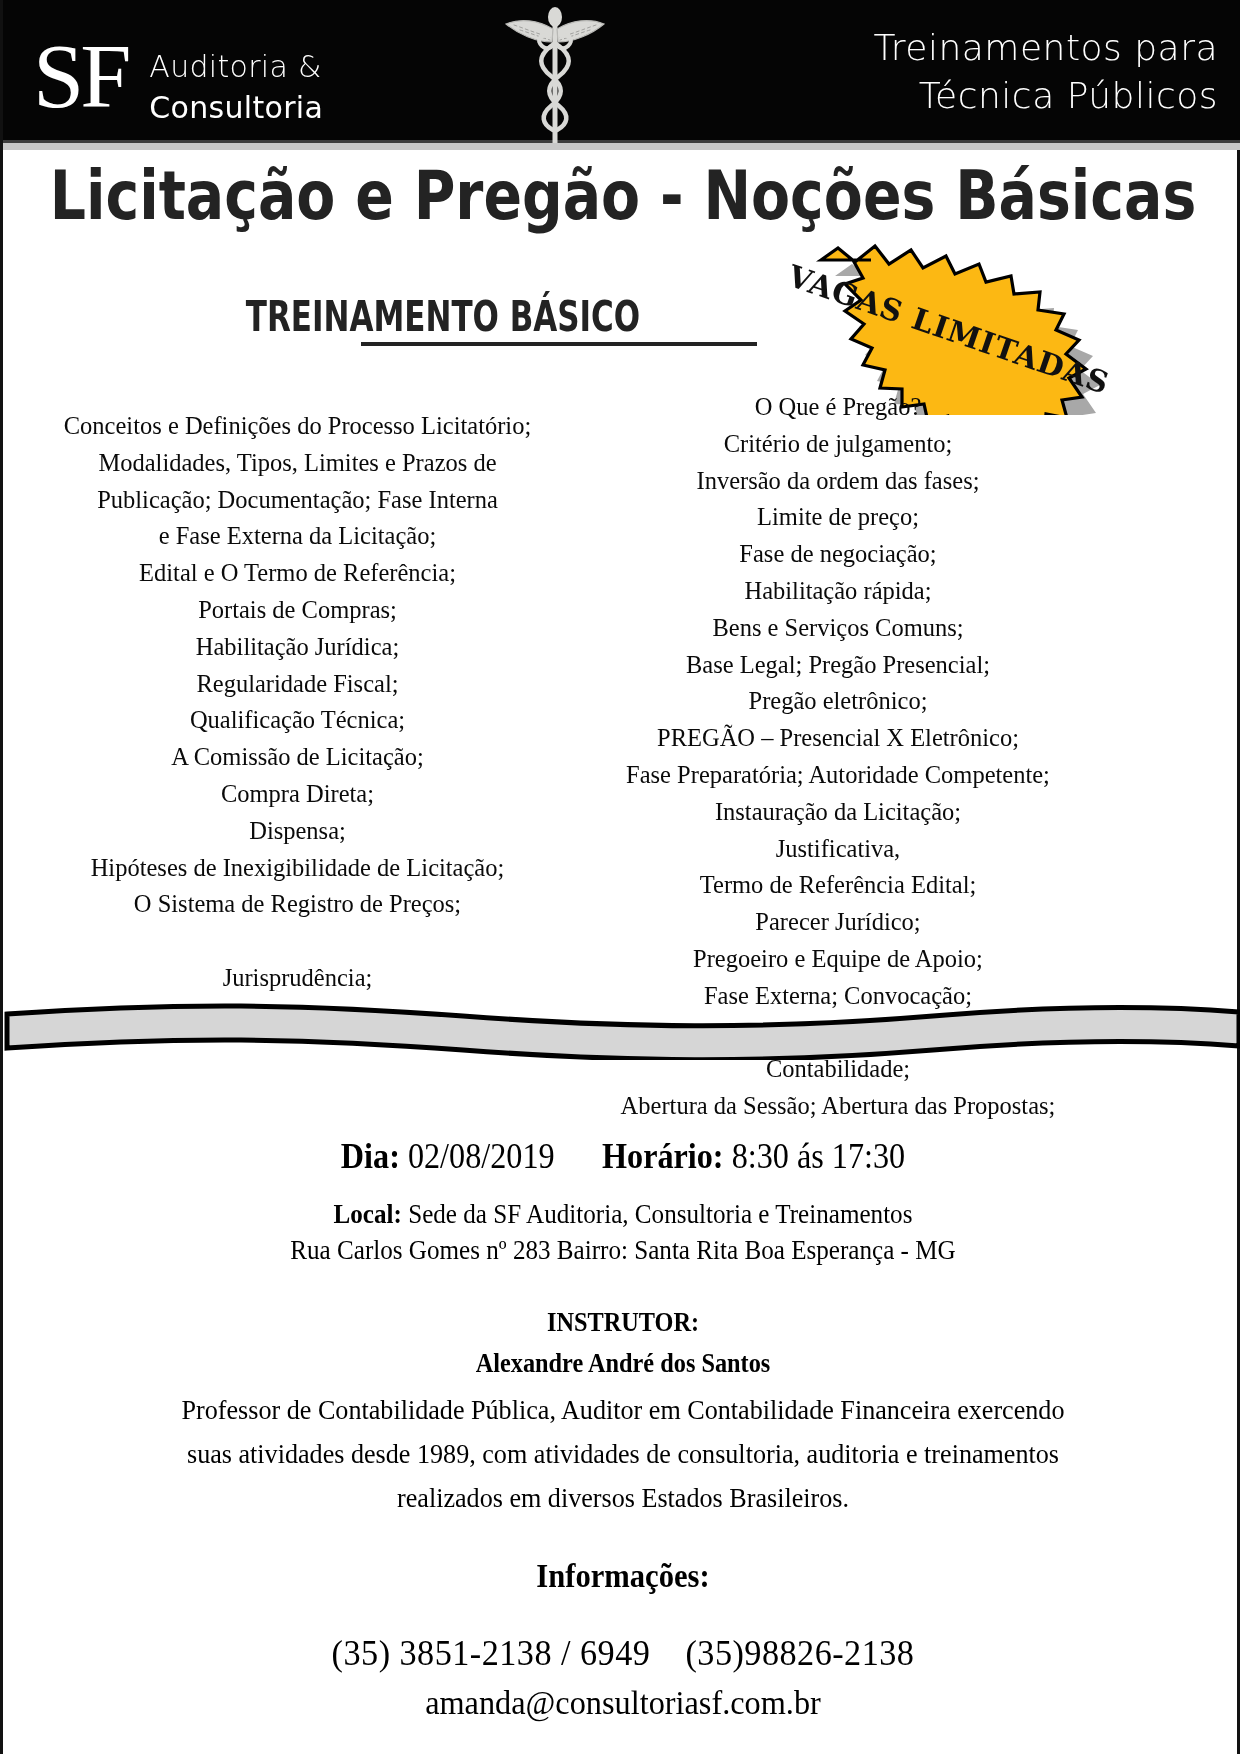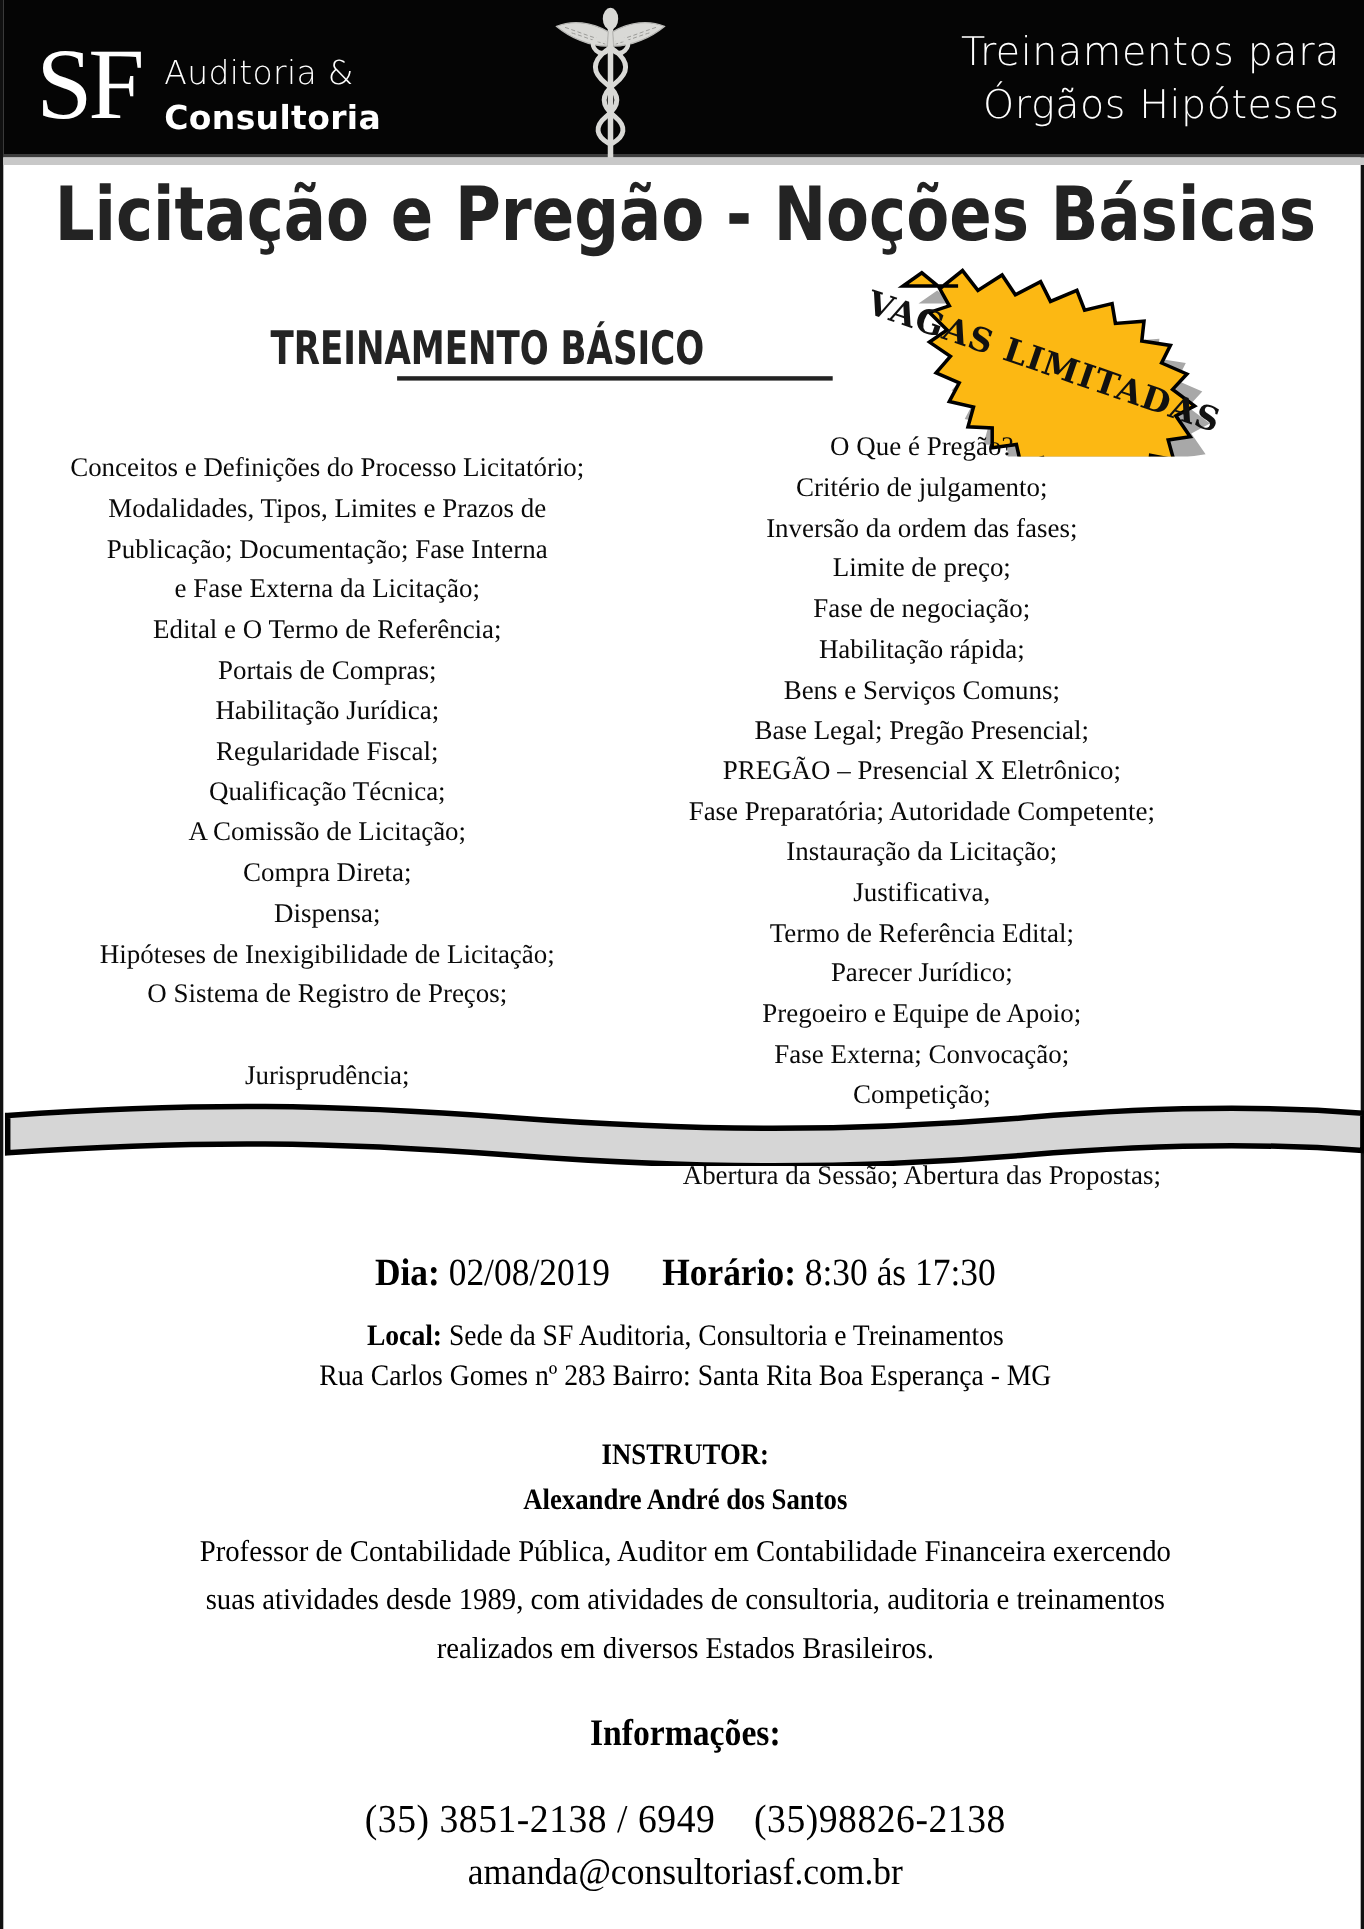--- a/index.html
+++ b/index.html
@@ -66,21 +66,21 @@
   #logo-words {
     margin-left: 22px;
     color: #ffffff;
     font-family: "DejaVu Sans", sans-serif;
     font-weight: 300;
     font-size: 30px;
     line-height: 41px;
     letter-spacing: 0.3px;
     margin-top: 26px;
   }
-  #logo-words .l2 { font-weight: 700; }
+  #logo-words .l2 { font-weight: 400; }
 
   
   #caduceus {
     position: absolute;
     left: 497px; top: 4px;
     width: 110px; height: 142px;
   }
 
   
   #header-tagline {
@@ -302,21 +302,21 @@
           <path d="M61 32 C 70 30, 74 36, 68 42 C 64 46, 58 44, 57 40" stroke="#d9d9d6" stroke-width="4"></path>
 
           <path d="M51 42 C 38 52, 38 62, 51 72 C 64 82, 64 92, 51 102 C 40 111, 42 120, 53 126" stroke="#d9d9d6" stroke-width="4.5"></path>
           <path d="M59 42 C 72 52, 72 62, 59 72 C 46 82, 46 92, 59 102 C 70 111, 68 120, 57 126" stroke="#d9d9d6" stroke-width="4.5"></path>
         </g>
       </svg>
     </div>
 
     <div id="header-tagline">
       <div>Treinamentos para</div>
-      <div>Órgãos Hipóteses</div>
+      <div>Técnica Públicos</div>
     </div>
   </div>
   <div id="header-underline"></div>
 
   <div id="main-title">Licitação e Pregão - Noções Básicas</div>
   <div id="subtitle">TREINAMENTO BÁSICO</div>
   <div id="subtitle-underline"></div>
 
   <div id="badge-wrap">
     <svg viewBox="0 0 320 175" width="320" height="175" aria-hidden="true">
@@ -351,20 +351,21 @@
 
   <div id="topics-right" class="topic-col">
     <div>O Que é Pregão?</div>
     <div>Critério de julgamento;</div>
     <div>Inversão da ordem das fases;</div>
     <div>Limite de preço;</div>
     <div>Fase de negociação;</div>
     <div>Habilitação rápida;</div>
     <div>Bens e Serviços Comuns;</div>
     <div>Base Legal; Pregão Presencial;</div>
+    <div>Pregão eletrônico;</div>
     <div>PREGÃO – Presencial X Eletrônico;</div>
     <div>Fase Preparatória; Autoridade Competente;</div>
     <div>Instauração da Licitação;</div>
     <div>Justificativa,</div>
     <div>Termo de Referência Edital;</div>
     <div>Parecer Jurídico;</div>
     <div>Pregoeiro e Equipe de Apoio;</div>
     <div>Fase Externa; Convocação;</div>
     <div>Competição;</div>
     <div>Contabilidade;</div>

